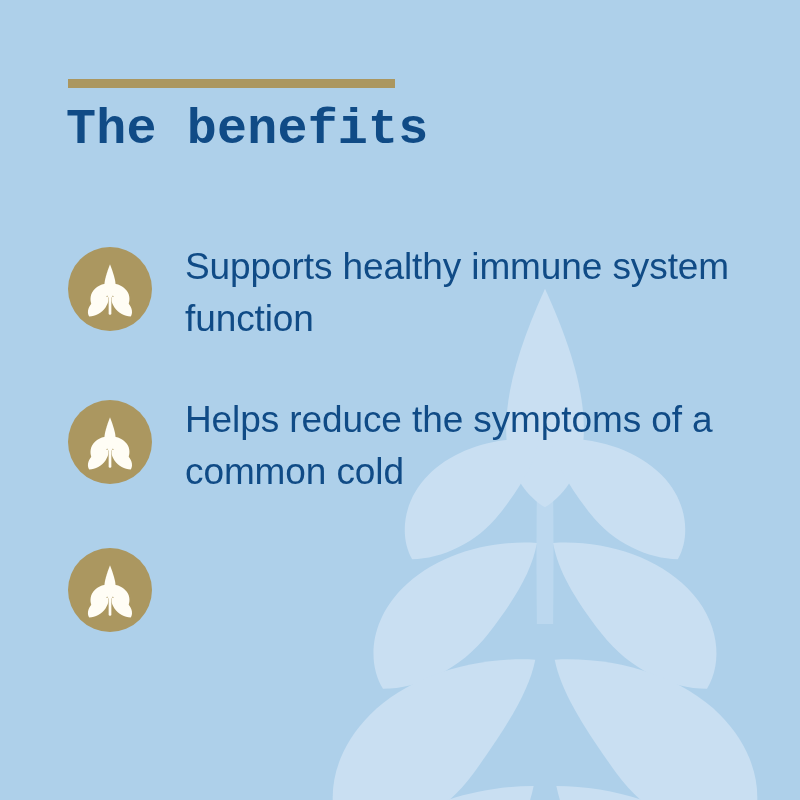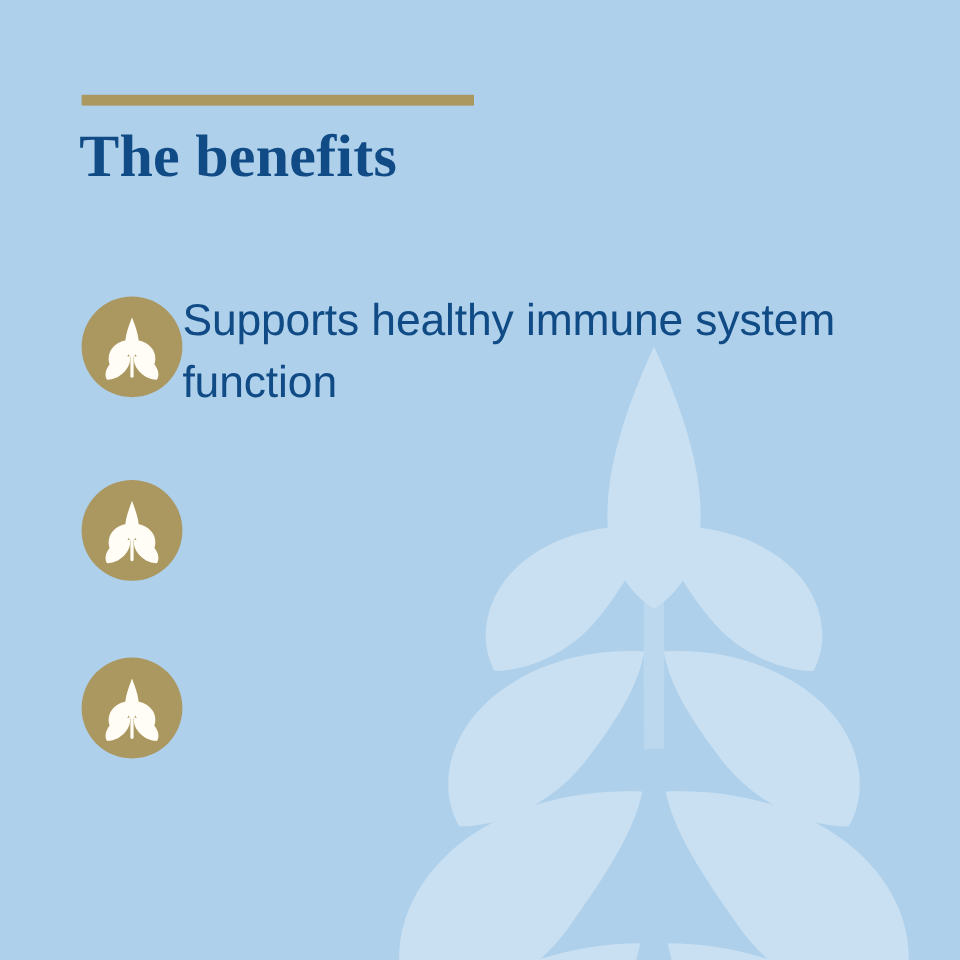--- a/index.html
+++ b/index.html
@@ -41,21 +41,21 @@
     width: 327px;
     height: 9px;
     background: #ab9760;
   }
 
   #page-title {
     position: absolute;
     left: 66px;
     top: 101px;
     margin: 0;
-    font-family: Liberation Serif, serif;
+    font-family: Liberation Mono, monospace;
     font-weight: 700;
     font-size: 50px;
     line-height: 58px;
     letter-spacing: 0.2px;
     color: #104b86;
     white-space: nowrap;
   }
 
   
   #benefits {
@@ -93,20 +93,21 @@
     left: 50%;
     top: 50%;
     transform: translate(-50%, -50%);
     width: 56px;
     height: 56px;
     display: block;
   }
 
   .benefit-text {
     flex: 1 1 auto;
+    margin-left: 33px;
     font-family: "Liberation Sans", sans-serif;
     font-weight: 400;
     font-size: 37px;
     line-height: 52px;
     color: #104b86;
     letter-spacing: -0.1px;
     max-width: 560px;
   }
 </style>
 </head>
@@ -163,20 +164,21 @@
           <g fill="#fffdf5">
             <path d="M50,6 C56,22 60,34 60,44 C60,54 56,62 50,68 C44,62 40,54 40,44 C40,34 44,22 50,6 Z"></path>
             <path d="M52,40 C64,40 74,45 80,53 C86,61 86,72 82,79 C72,79 62,73 56,63 C50,53 52,46 52,40 Z"></path>
             <path d="M48,40 C36,40 26,45 20,53 C14,61 14,72 18,79 C28,79 38,73 44,63 C50,53 48,46 48,40 Z"></path>
             <path d="M53,64 C65,64 76,68 83,76 C90,84 91,94 87,99 C76,99 65,93 58,83 C52,74 53,70 53,64 Z"></path>
             <path d="M47,64 C35,64 24,68 17,76 C10,84 9,94 13,99 C24,99 35,93 42,83 C48,74 47,70 47,64 Z"></path>
             <rect x="47.6" y="44" width="4.8" height="52" rx="2.2"></rect>
           </g>
         </svg>
       </span>
+      <span class="benefit-text">Helps reduce the symptoms of a common cold</span>
     </li>
 
     <li class="benefit-item row-2">
       <span class="benefit-icon">
         <svg viewBox="0 0 100 100" aria-hidden="true">
           <g fill="#fffdf5">
             <path d="M50,6 C56,22 60,34 60,44 C60,54 56,62 50,68 C44,62 40,54 40,44 C40,34 44,22 50,6 Z"></path>
             <path d="M52,40 C64,40 74,45 80,53 C86,61 86,72 82,79 C72,79 62,73 56,63 C50,53 52,46 52,40 Z"></path>
             <path d="M48,40 C36,40 26,45 20,53 C14,61 14,72 18,79 C28,79 38,73 44,63 C50,53 48,46 48,40 Z"></path>
             <path d="M53,64 C65,64 76,68 83,76 C90,84 91,94 87,99 C76,99 65,93 58,83 C52,74 53,70 53,64 Z"></path>

